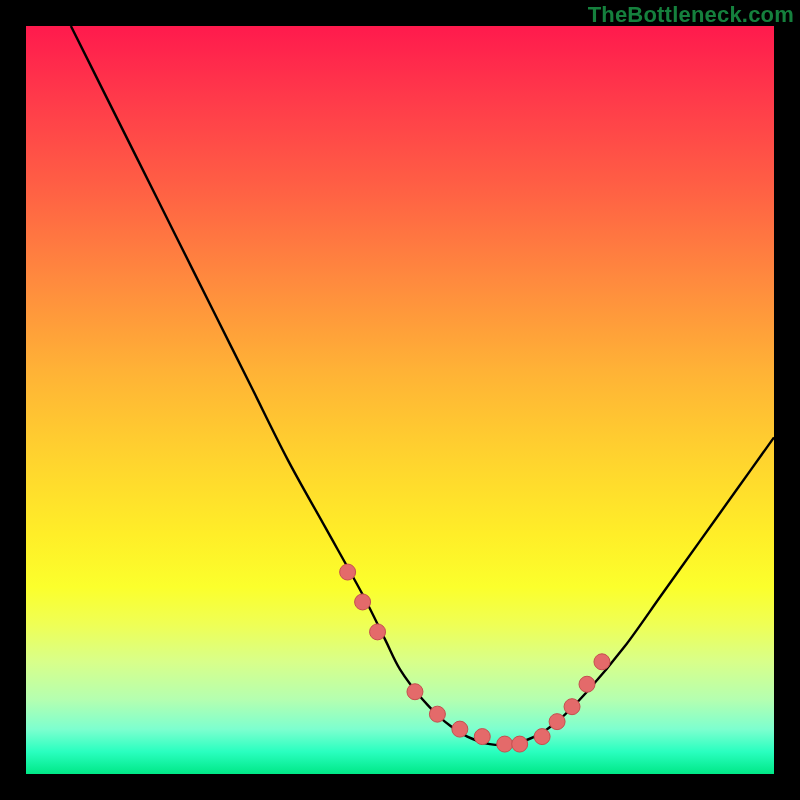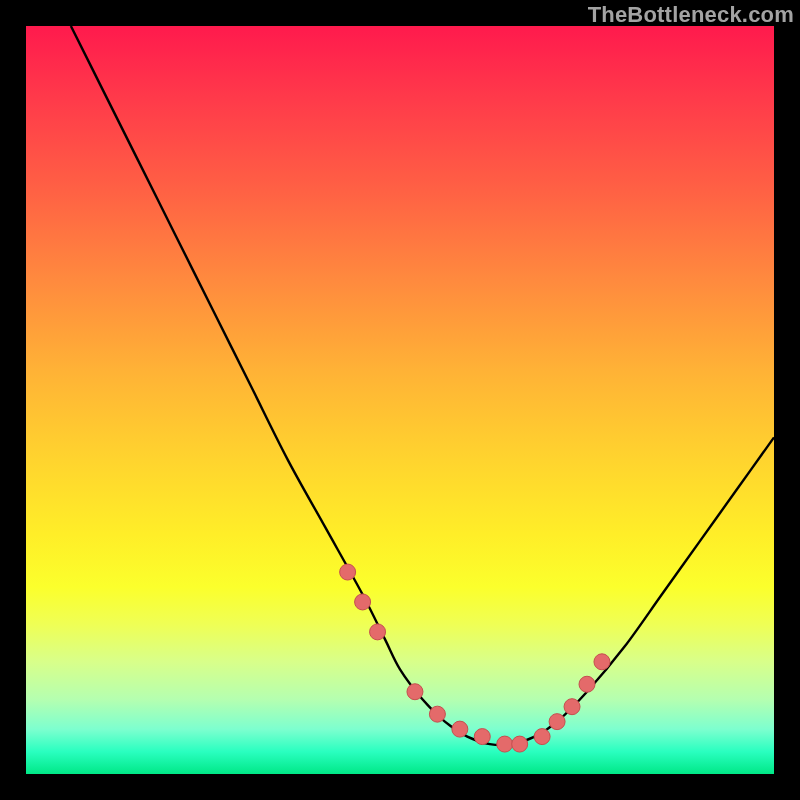--- a/index.html
+++ b/index.html
@@ -38,21 +38,21 @@
       #d8ff8a 85%,
       #b5ffb0 90%,
       #7dffcf 94%,
       #2affc0 97%,
       #00e887 100%);
   }
   .watermark {
     position: absolute;
     top: 2px;
     right: 6px;
-    color: #a3a3a3;
+    color: #15803d;
     font-size: 22px;
     font-weight: 600;
     letter-spacing: 0.2px;
     user-select: none;
     margin-left: 16px;
   }
   svg.curve {
     position: absolute;
     left: 0;
     top: 0;

